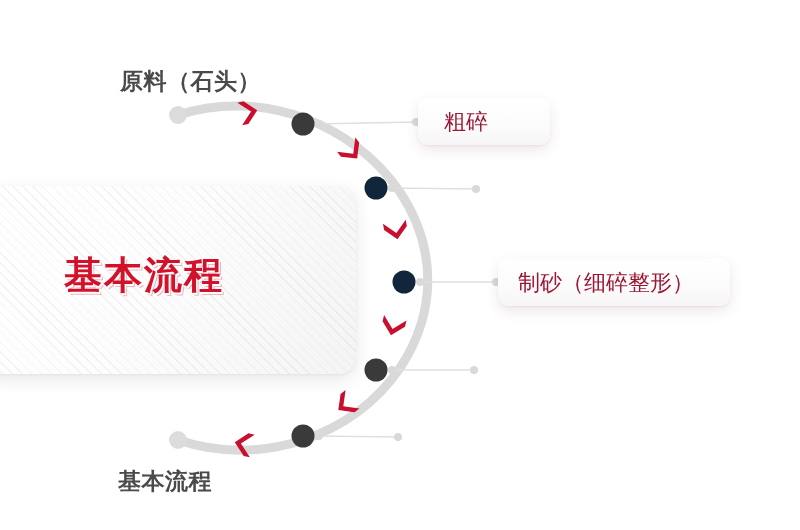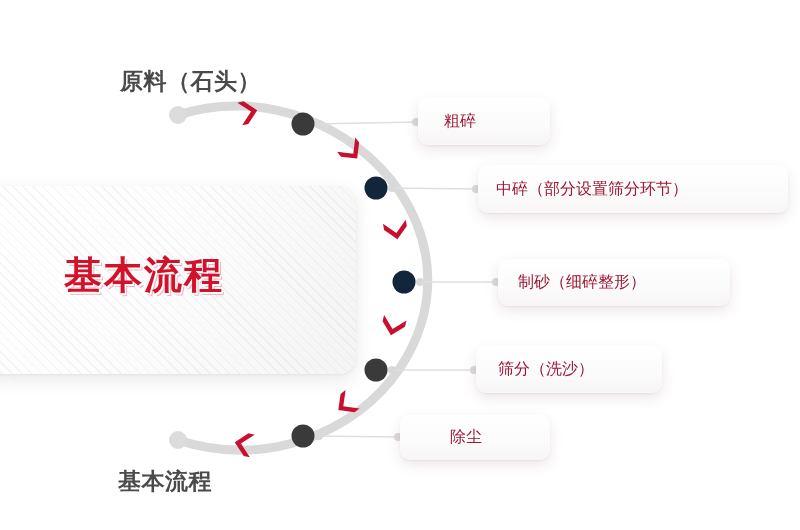--- a/index.html
+++ b/index.html
@@ -66,21 +66,21 @@
   .step-card{
     position:absolute;
     border-radius:10px;
     background:linear-gradient(180deg,#ffffff 0%,#fcfbfb 60%,#f7f5f5 100%);
     box-shadow:0 5px 13px rgba(120,60,70,0.13), 0 1px 2px rgba(0,0,0,0.05);
     display:flex;
     align-items:center;
     box-sizing:border-box;
   }
   .step-text{
-    font-size:16px;
+    font-size:22px;
     color:#9c1733;
     white-space:nowrap;
     font-family:Liberation Serif, serif;
   }
   #step-card-0{left:418px;top:82px;width:132px;height:47px;padding-left:26px;}
   #step-card-1{left:478px;top:149px;width:310px;height:48px;padding-left:18px;}
   #step-card-2{left:498px;top:243px;width:232px;height:47px;padding-left:20px;text-align:right;}
   #step-card-3{left:476px;top:330px;width:186px;height:47px;padding-left:22px;}
   #step-card-4{left:400px;top:399px;width:150px;height:45px;padding-left:50px;}
 </style>
@@ -152,26 +152,17 @@
 
   <div id="title-card">
     <div id="title-inner">
       <div class="title-line" id="title-line-2">基本流程</div>
     </div>
   </div>
 
   <div class="step-card" id="step-card-0">
     <span class="step-text">粗碎</span>
   </div>
-  <div class="step-card" id="step-card-1">
-    <span class="step-text">中碎（部分设置筛分环节）</span>
-  </div>
   <div class="step-card" id="step-card-2">
     <span class="step-text">制砂（细碎整形）</span>
-  </div>
-  <div class="step-card" id="step-card-3">
-    <span class="step-text">筛分（洗沙）</span>
-  </div>
-  <div class="step-card" id="step-card-4">
-    <span class="step-text">除尘</span>
   </div>
 
 </div>
 
 </body></html>

